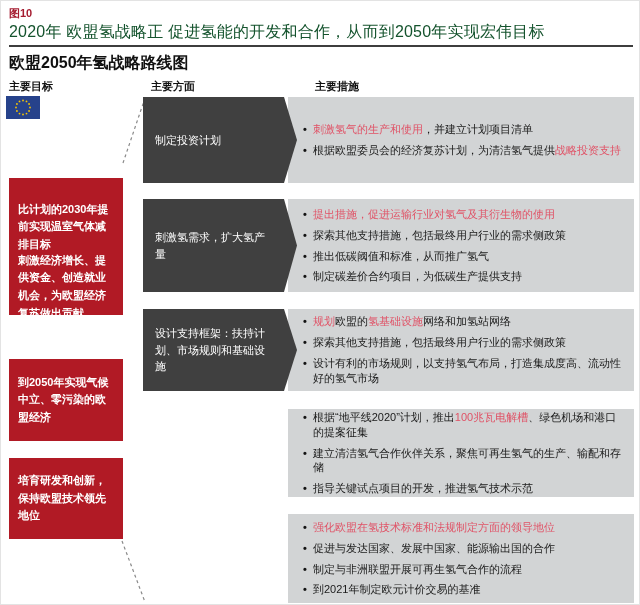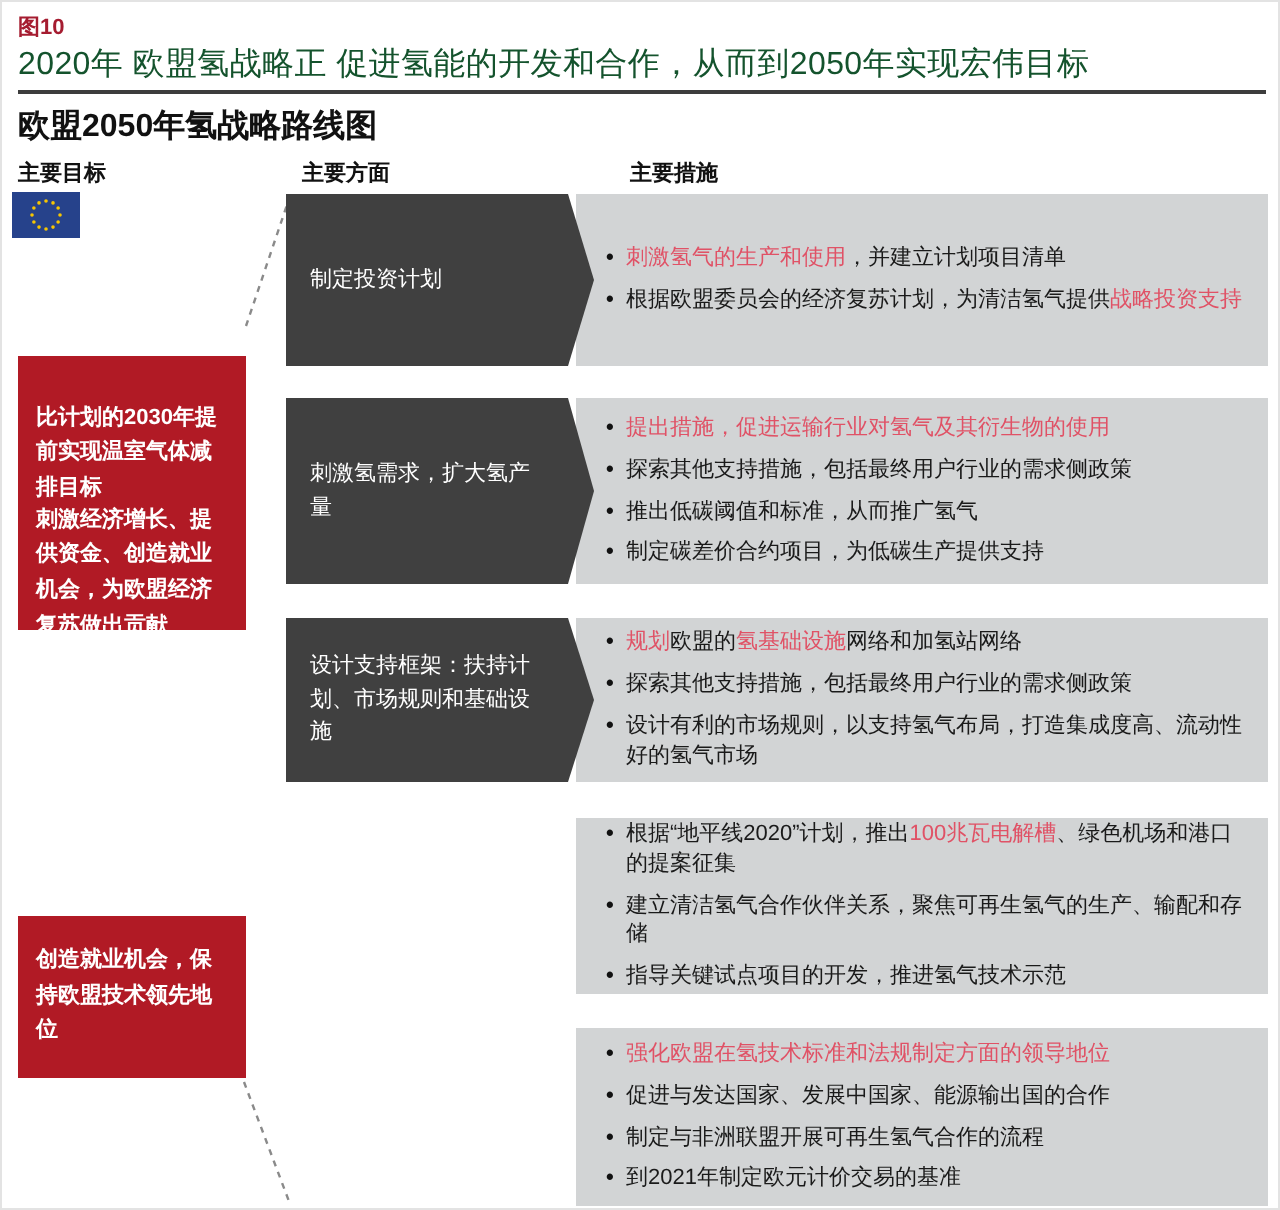--- a/index.html
+++ b/index.html
@@ -91,22 +91,25 @@
         <circle cx="13.5" cy="5.44" r="0.9"></circle>
     </g>
   </svg>
 
   <div id="goal-1" class="abs goal-box">
     <span>比计划的2030年提前实现温室气体减排目标</span>
   </div>
   <div id="goal-2" class="abs goal-box">
     <span>刺激经济增长、提供资金、创造就业机会，为欧盟经济复苏做出贡献</span>
   </div>
+  <div id="goal-3" class="abs goal-box">
+    <span>到2050年实现气候中立、零污染的欧盟经济</span>
+  </div>
   <div id="goal-4" class="abs goal-box">
-    <span>创造就业机会，保持欧盟技术领先地位</span>
+    <span>培育研发和创新，保持欧盟技术领先地位</span>
   </div>
 
   <div class="abs aspect-arrow r1">
     <span>制定投资计划</span>
   </div>
   <div class="abs measure-panel r1">
     <div class="bullet">
       <span class="marker">•</span>
       <span class="btext"><span></span><span class="hl">刺激氢气的生产和使用</span><span></span><span class="hl"></span><span>，并建立计划项目清单</span></span>
     </div>

